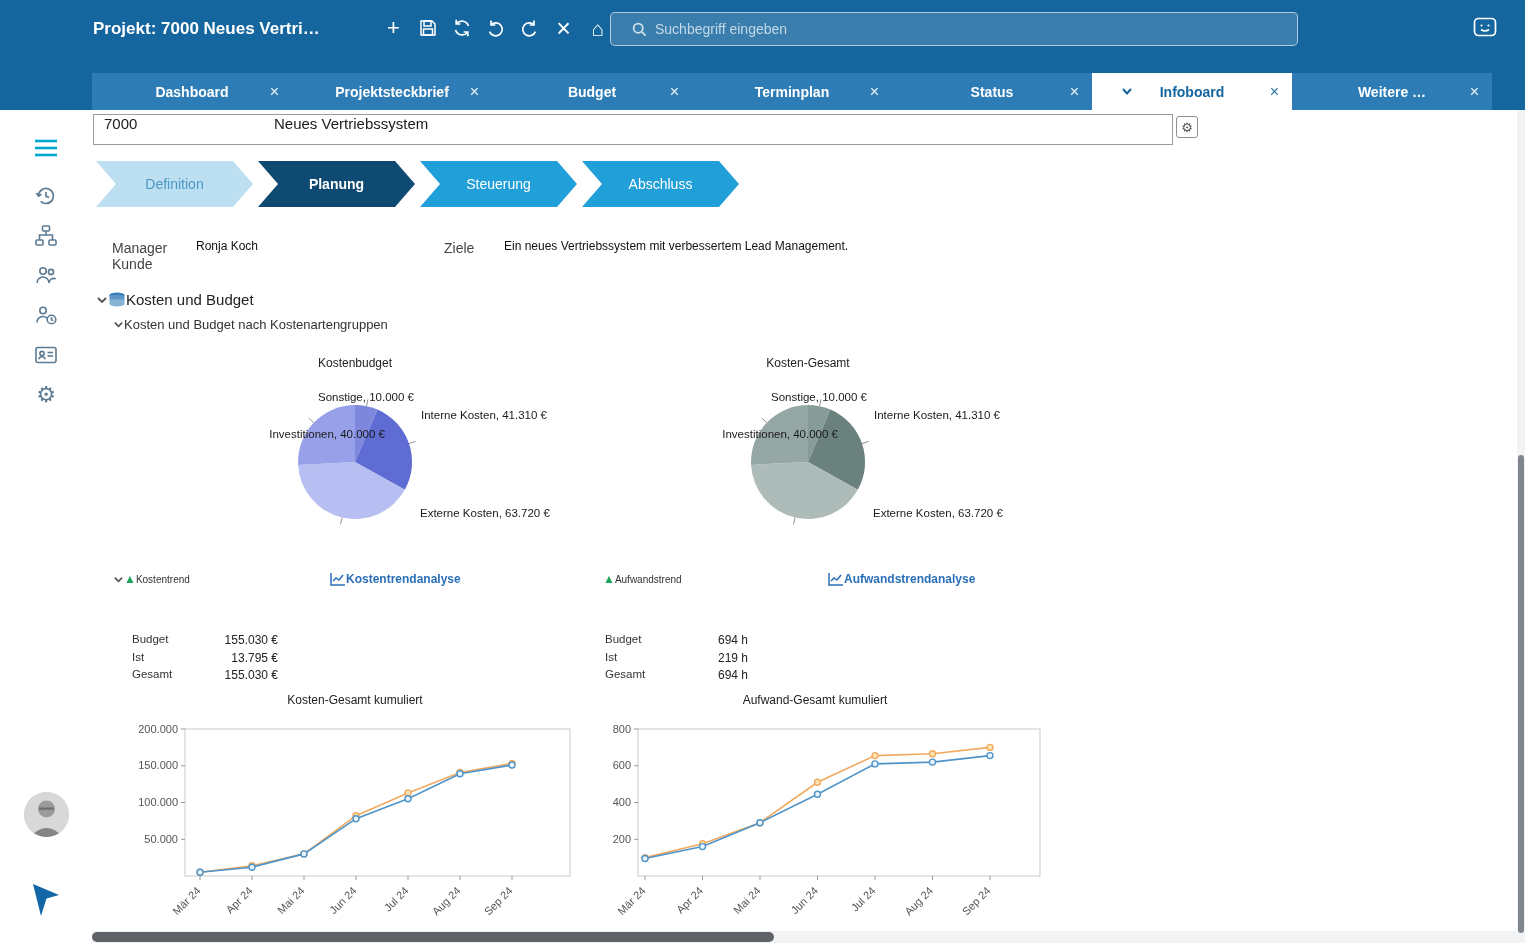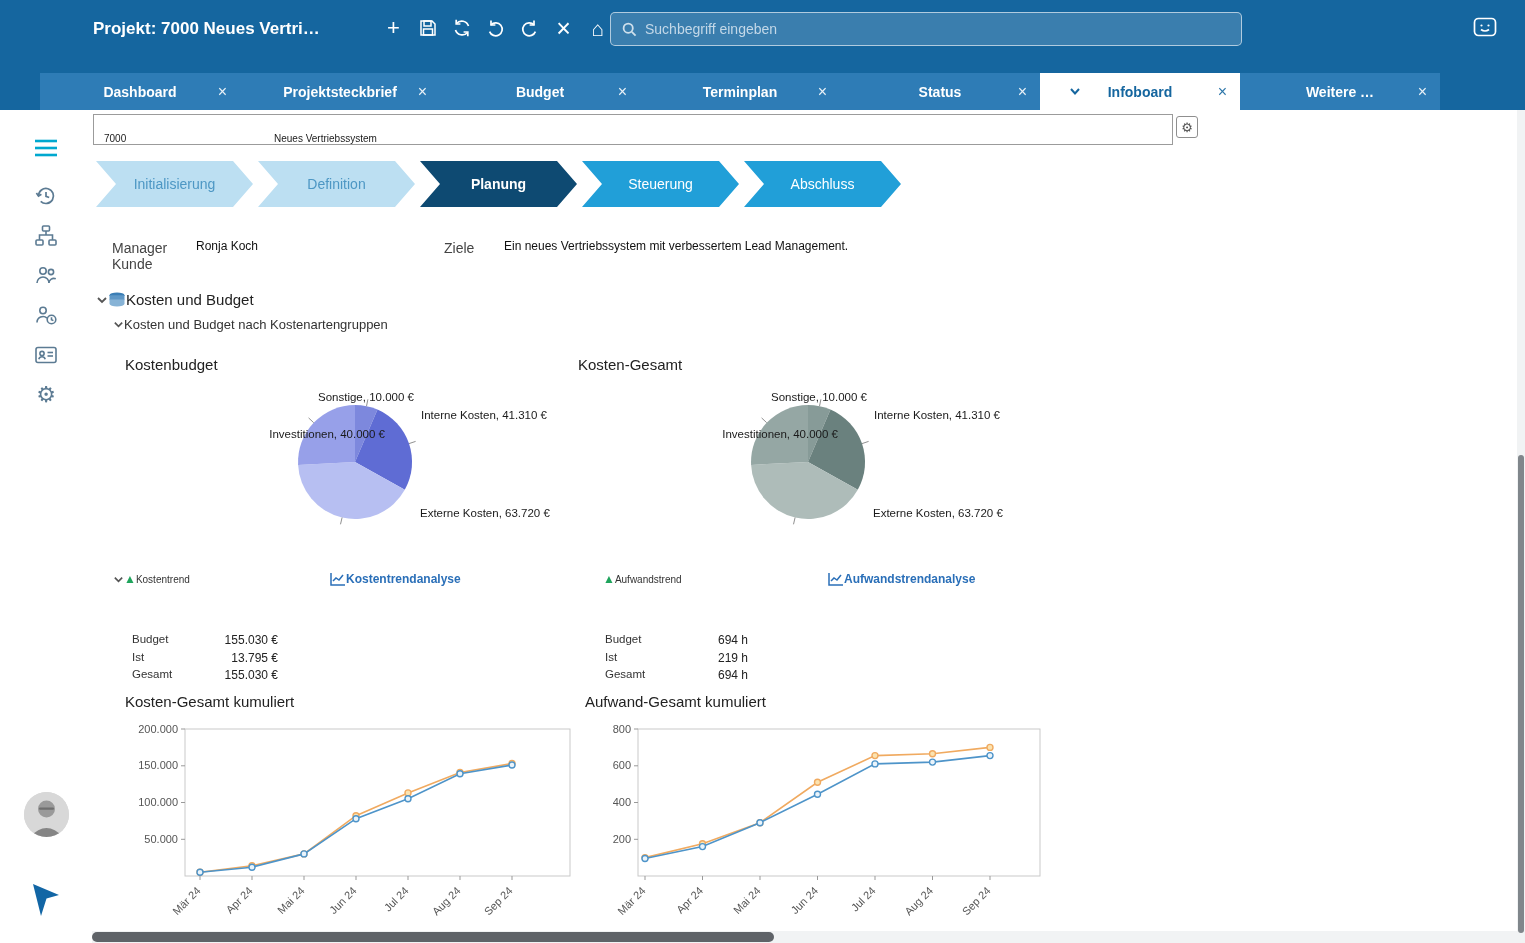--- a/index.html
+++ b/index.html
@@ -5,41 +5,41 @@
 *{margin:0;padding:0;box-sizing:border-box}
 body{font-family:"Liberation Sans",sans-serif;background:#e8e8e8}
 .app{position:relative;width:1525px;height:943px;background:#fff;overflow:hidden}
 
 
 .topbar{position:absolute;left:0;top:0;width:100%;height:73px;background:#15669f}
 .app-title{position:absolute;left:93px;top:19px;color:#fff;font-size:17px;font-weight:700;width:292px;white-space:nowrap;overflow:hidden}
 .tb-icons{position:absolute;left:378px;top:11px;display:flex;gap:3px}
 .tb-btn{width:31px;height:34px;display:flex;align-items:center;justify-content:center;color:#fff;cursor:pointer}
 .tb-glyph{font-size:22px;line-height:1;color:#fff}
-.search{position:absolute;left:610px;top:12px;width:632px;height:34px;background:rgba(255,255,255,.16);border:1px solid rgba(255,255,255,.6);border-radius:5px;display:flex;align-items:center;padding:0 11px;gap:8px}
+.search{position:absolute;left:610px;top:12px;width:688px;height:34px;background:rgba(255,255,255,.16);border:1px solid rgba(255,255,255,.6);border-radius:5px;display:flex;align-items:center;padding:0 21px;gap:8px}
 .search input{flex:1;background:transparent;border:none;outline:none;color:#fff;font-size:14px;font-family:"Liberation Sans",sans-serif}
 .search input::placeholder{color:#c3d8e8}
 .fb-btn{position:absolute;right:27px;top:15px;cursor:pointer}
 
 
-.tabrow{position:absolute;left:0;top:73px;width:100%;height:37px;background:#15669f;display:flex;padding-left:40px;gap:0}
+.tabrow{position:absolute;left:0;top:73px;width:100%;height:37px;background:#15669f;display:flex;padding-left:92px;gap:0}
 .tab{position:relative;width:200px;background:#2e7cb6;color:#fff;font-size:14px;font-weight:600;display:flex;align-items:center;justify-content:center;cursor:pointer}
 .tab .tclose{position:absolute;right:13px;font-size:16px;font-weight:400;opacity:.9}
 .tab.active{background:#fff;color:#15669f}
 .tab .chev{position:absolute;left:28px;top:11px}
 
 
 .side{position:absolute;left:0;top:110px;width:92px;bottom:0;background:#fff}
 .sideicon{position:absolute;left:31px;width:30px;height:28px;display:flex;align-items:center;justify-content:center;cursor:pointer}
 .glyph-gray{font-size:20px;color:#5c7b93;line-height:1}
 .avatar{position:absolute;left:24px;top:792px;width:45px;height:45px;border-radius:50%;overflow:hidden;background:#d6d6d6;cursor:pointer}
 .applogo{position:absolute;left:31px;top:884px;width:30px;height:34px}
 
 
-.namefield{position:absolute;left:93px;top:114px;width:1080px;height:31px;border:1px solid #9b9b9b;background:#fff;display:flex;align-items:flex-end;font-size:10px;color:#1a1a1a;cursor:text}
+.namefield{position:absolute;left:93px;top:114px;width:1080px;height:31px;border:1px solid #9b9b9b;background:#fff;display:flex;align-items:flex-start;font-size:15px;color:#1a1a1a;cursor:text}
 .pnum{width:172px;padding-left:10px}
 .pname{padding-left:8px}
 .gearbtn{position:absolute;left:1176px;top:116px;width:22px;height:22px;border:1px solid #8f8f8f;border-radius:3px;display:flex;align-items:center;justify-content:center;font-size:13px;color:#555;background:#fff;cursor:pointer}
 
 .phases{position:absolute;left:96px;top:161px;display:flex;gap:5px;height:46px}
 .phase{width:157px;display:flex;align-items:center;justify-content:center;font-size:14px;cursor:pointer;clip-path:polygon(0 0,calc(100% - 20px) 0,100% 50%,calc(100% - 20px) 100%,0 100%,20px 50%)}
 .phase.past{background:#bcdff2;color:#4d97c4}
 .phase.active{background:#0e4a72;color:#fff;font-weight:700}
 .phase.future{background:#219fd8;color:#fff}
 
@@ -51,21 +51,21 @@
 .subtitle{font-size:13px;color:#333}
 .tri{color:#1fa45c;font-size:12px;line-height:1}
 .trendlab{font-size:10px;color:#333}
 .trendlink{font-size:12px;font-weight:700;color:#2a6fb8;cursor:pointer}
 
 .stats{position:absolute;font-size:12px;color:#222}
 .srow{display:flex;justify-content:space-between;height:17.5px}
 .slab{color:#333;font-size:11.5px}
 .sval{text-align:right}
 
-.ctitle{position:absolute;font-size:15px;color:#222;width:460px}
+.ctitle{position:absolute;font-size:12px;color:#222;text-align:center;width:460px}
 .piesvg{position:absolute;width:520px;height:185px;overflow:visible}
 .linesvg{position:absolute;width:475px;height:228px;overflow:visible}
 .plab{font-size:11.5px;fill:#1a1a1a}
 .tick{font-size:11px;fill:#555}
 
 .dots{position:absolute;left:790px;top:921px;font-size:15px;font-weight:700;color:#333;letter-spacing:1px;cursor:pointer}
 
 .hsb-track{position:absolute;left:92px;top:931px;width:1433px;height:12px;background:#f1f3f4}
 .hsb-thumb{position:absolute;left:92px;top:932px;width:682px;height:10px;background:#5f6368;border-radius:5px;cursor:grab}
 .vsb-track{position:absolute;right:0;top:110px;width:8px;height:833px;background:#f1f3f4}
@@ -238,21 +238,20 @@
 
   <div class="namefield">
     <span class="pnum">7000</span>
     <span class="pname">Neues Vertriebssystem</span>
   </div>
   <div class="gearbtn">
       <span>⚙</span>
     </div>
 
   <div class="phases" id="phases">
-      <div class="phase past">Initialisierung</div>
       <div class="phase past">Definition</div>
       <div class="phase active">Planung</div>
       <div class="phase future">Steuerung</div>
       <div class="phase future">Abschluss</div>
     </div>
 
   <div class="lab" style="left:112px;top:240px">Manager</div>
   <div class="val" style="left:196px;top:239px">Ronja Koch</div>
   <div class="lab" style="left:112px;top:256px">Kunde</div>
   <div class="lab" style="left:444px;top:240px">Ziele</div>

